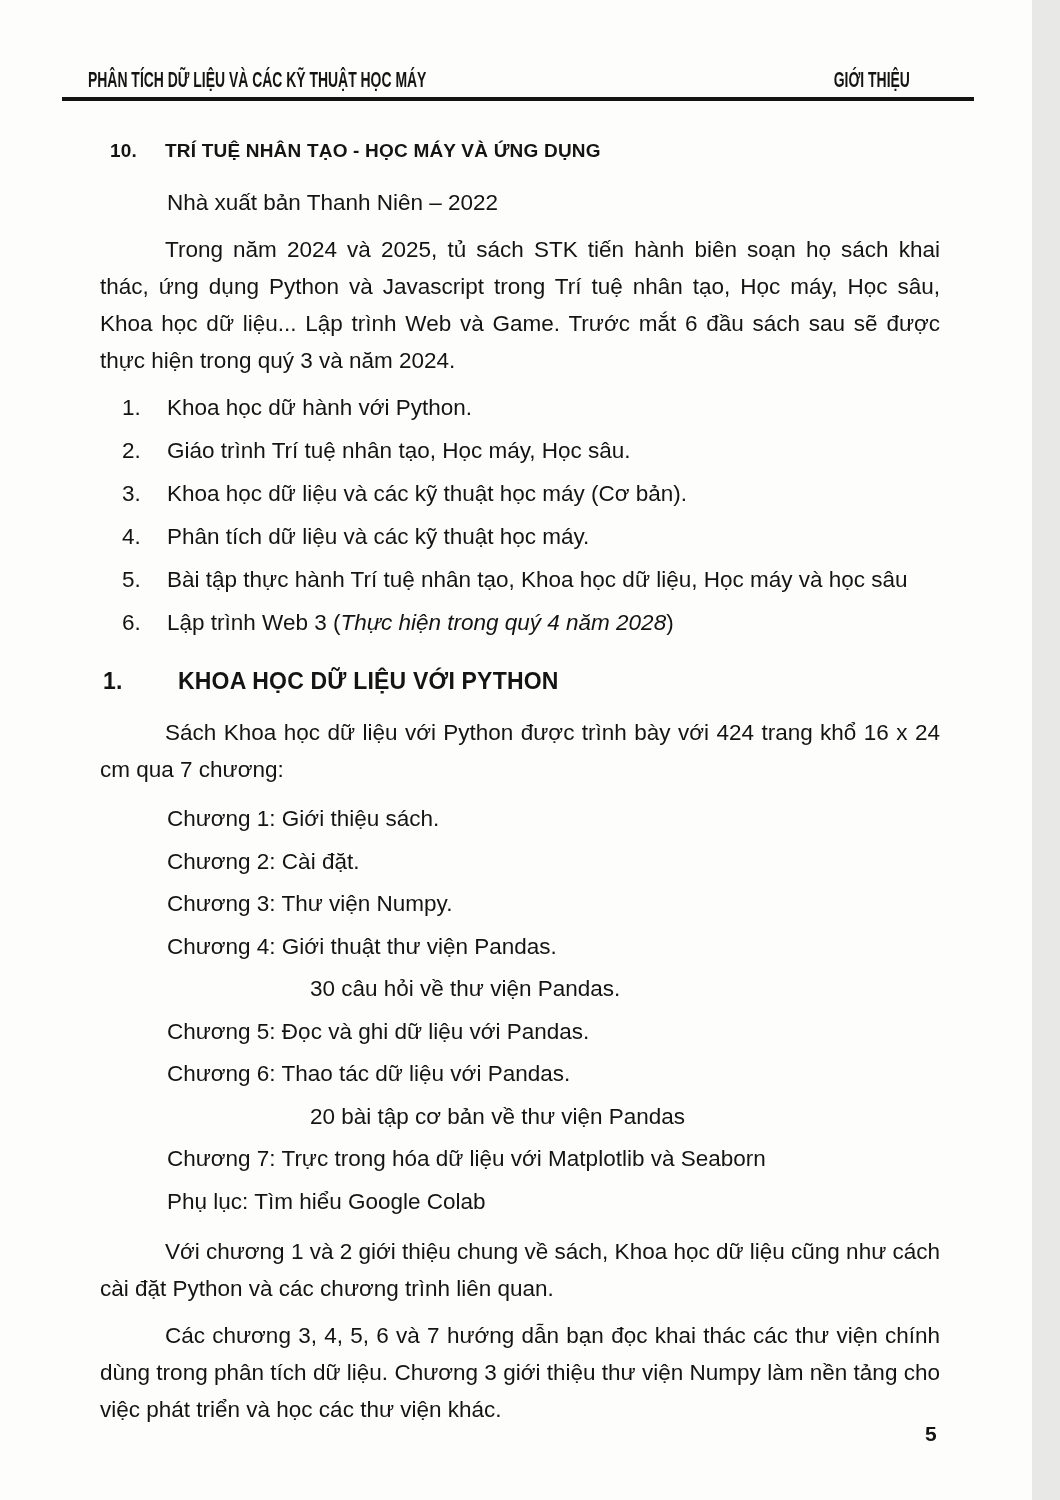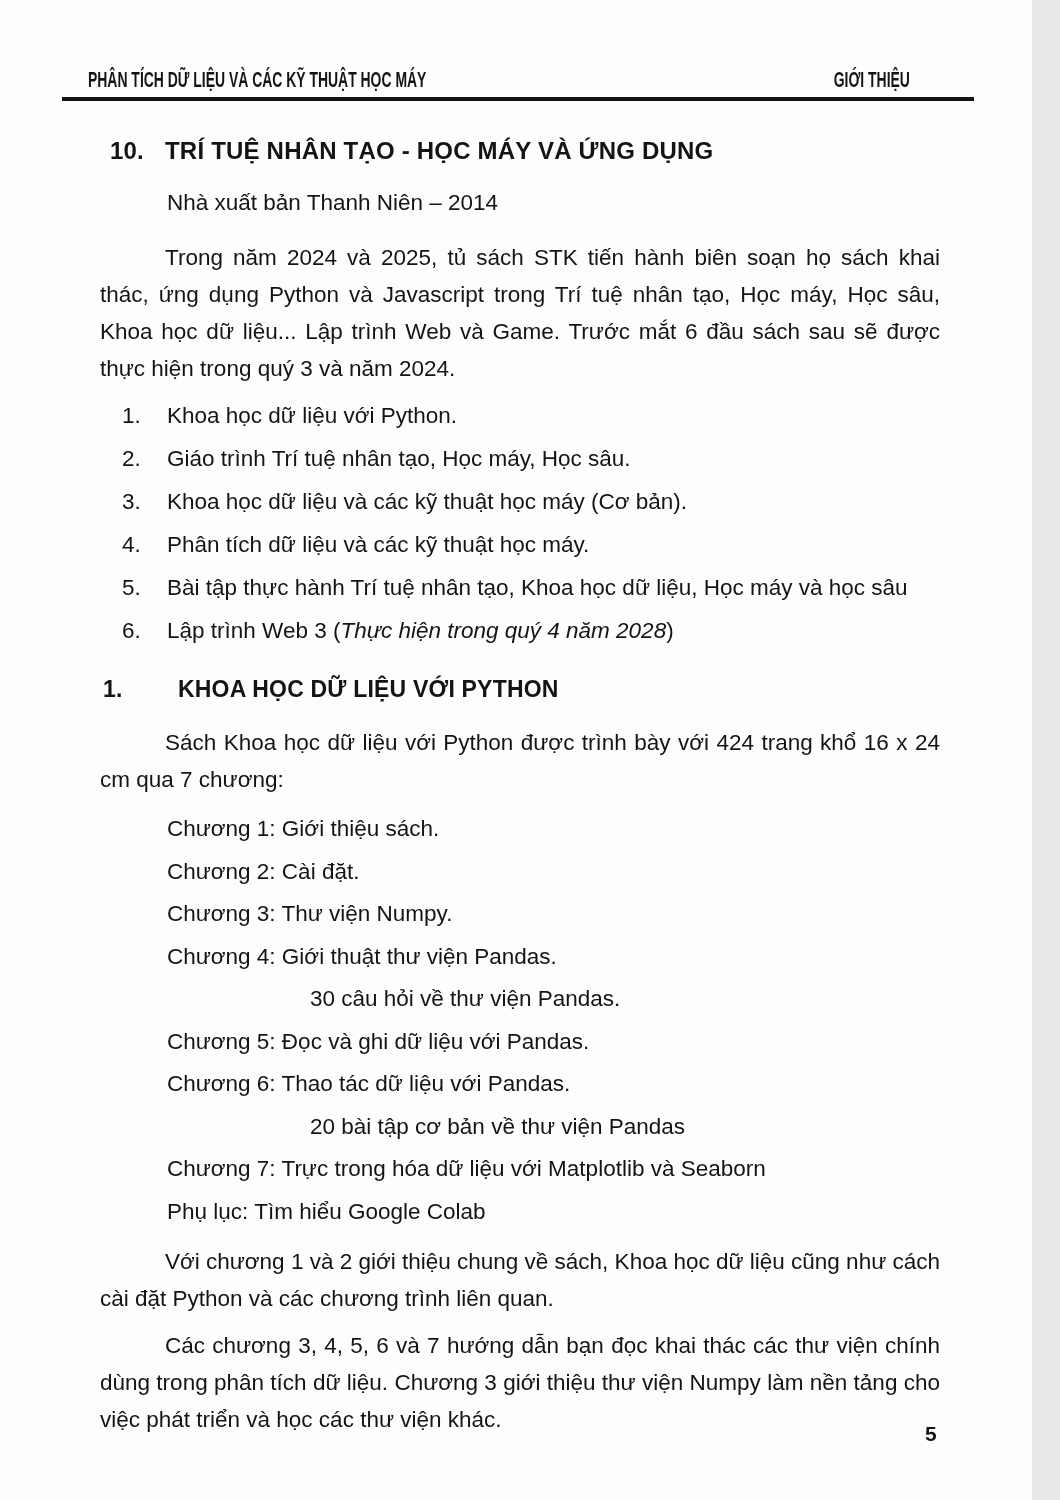--- a/index.html
+++ b/index.html
@@ -37,31 +37,31 @@
   
   .content {
     position: absolute;
     top: 128px; left: 100px; width: 840px;
     font-size: 22.5px;
     line-height: 37px;
   }
   .sec10-heading {
     display: flex;
     font-weight: 700;
-    font-size: 24px;
+    font-size: 19px;
     margin: 4px 0 14px 10px;
     letter-spacing: 0.2px;
     align-items: flex-end;
   }
   .sec10-heading .sec-num { width: 55px; flex: 0 0 55px; }
   .byline { margin: 0 0 5px 67px; line-height: 40px; }
   .para {
     text-align: justify;
     text-indent: 65px;
-    margin: 16px 0 10px 0;
+    margin: 8px 0 10px 0;
   }
   .book-list { margin: 10px 0 6px 0; }
   .book-item {
     display: flex;
     margin: 0 0 6px 22px;
     line-height: 37px;
   }
   .book-item .item-num { flex: 0 0 45px; }
   .book-item .item-text { flex: 1; }
   .sec1-heading {
@@ -95,28 +95,28 @@
   </div>
   <div class="head-rule"></div>
 
   <div class="content">
 
     <div class="sec10-heading">
       <span class="sec-num">10.</span>
       <span>TRÍ TUỆ NHÂN TẠO - HỌC MÁY VÀ ỨNG DỤNG</span>
     </div>
 
-    <div class="byline">Nhà xuất bản Thanh Niên – 2014</div>
+    <div class="byline">Nhà xuất bản Thanh Niên – 2022</div>
 
     <p class="para">Trong năm 2024 và 2025, tủ sách STK tiến hành biên soạn họ sách khai thác, ứng dụng Python và Javascript trong Trí tuệ nhân tạo, Học máy, Học sâu, Khoa học dữ liệu... Lập trình Web và Game. Trước mắt 6 đầu sách sau sẽ được thực hiện trong quý 3 và năm 2024.</p>
 
     <div class="book-list">
       <div class="book-item">
         <span class="item-num">1.</span>
-        <span class="item-text">Khoa học dữ liệu với Python.</span>
+        <span class="item-text">Khoa học dữ hành với Python.</span>
       </div>
       <div class="book-item">
         <span class="item-num">2.</span>
         <span class="item-text">Giáo trình Trí tuệ nhân tạo, Học máy, Học sâu.</span>
       </div>
       <div class="book-item">
         <span class="item-num">3.</span>
         <span class="item-text">Khoa học dữ liệu và các kỹ thuật học máy (Cơ bản).</span>
       </div>
       <div class="book-item">

